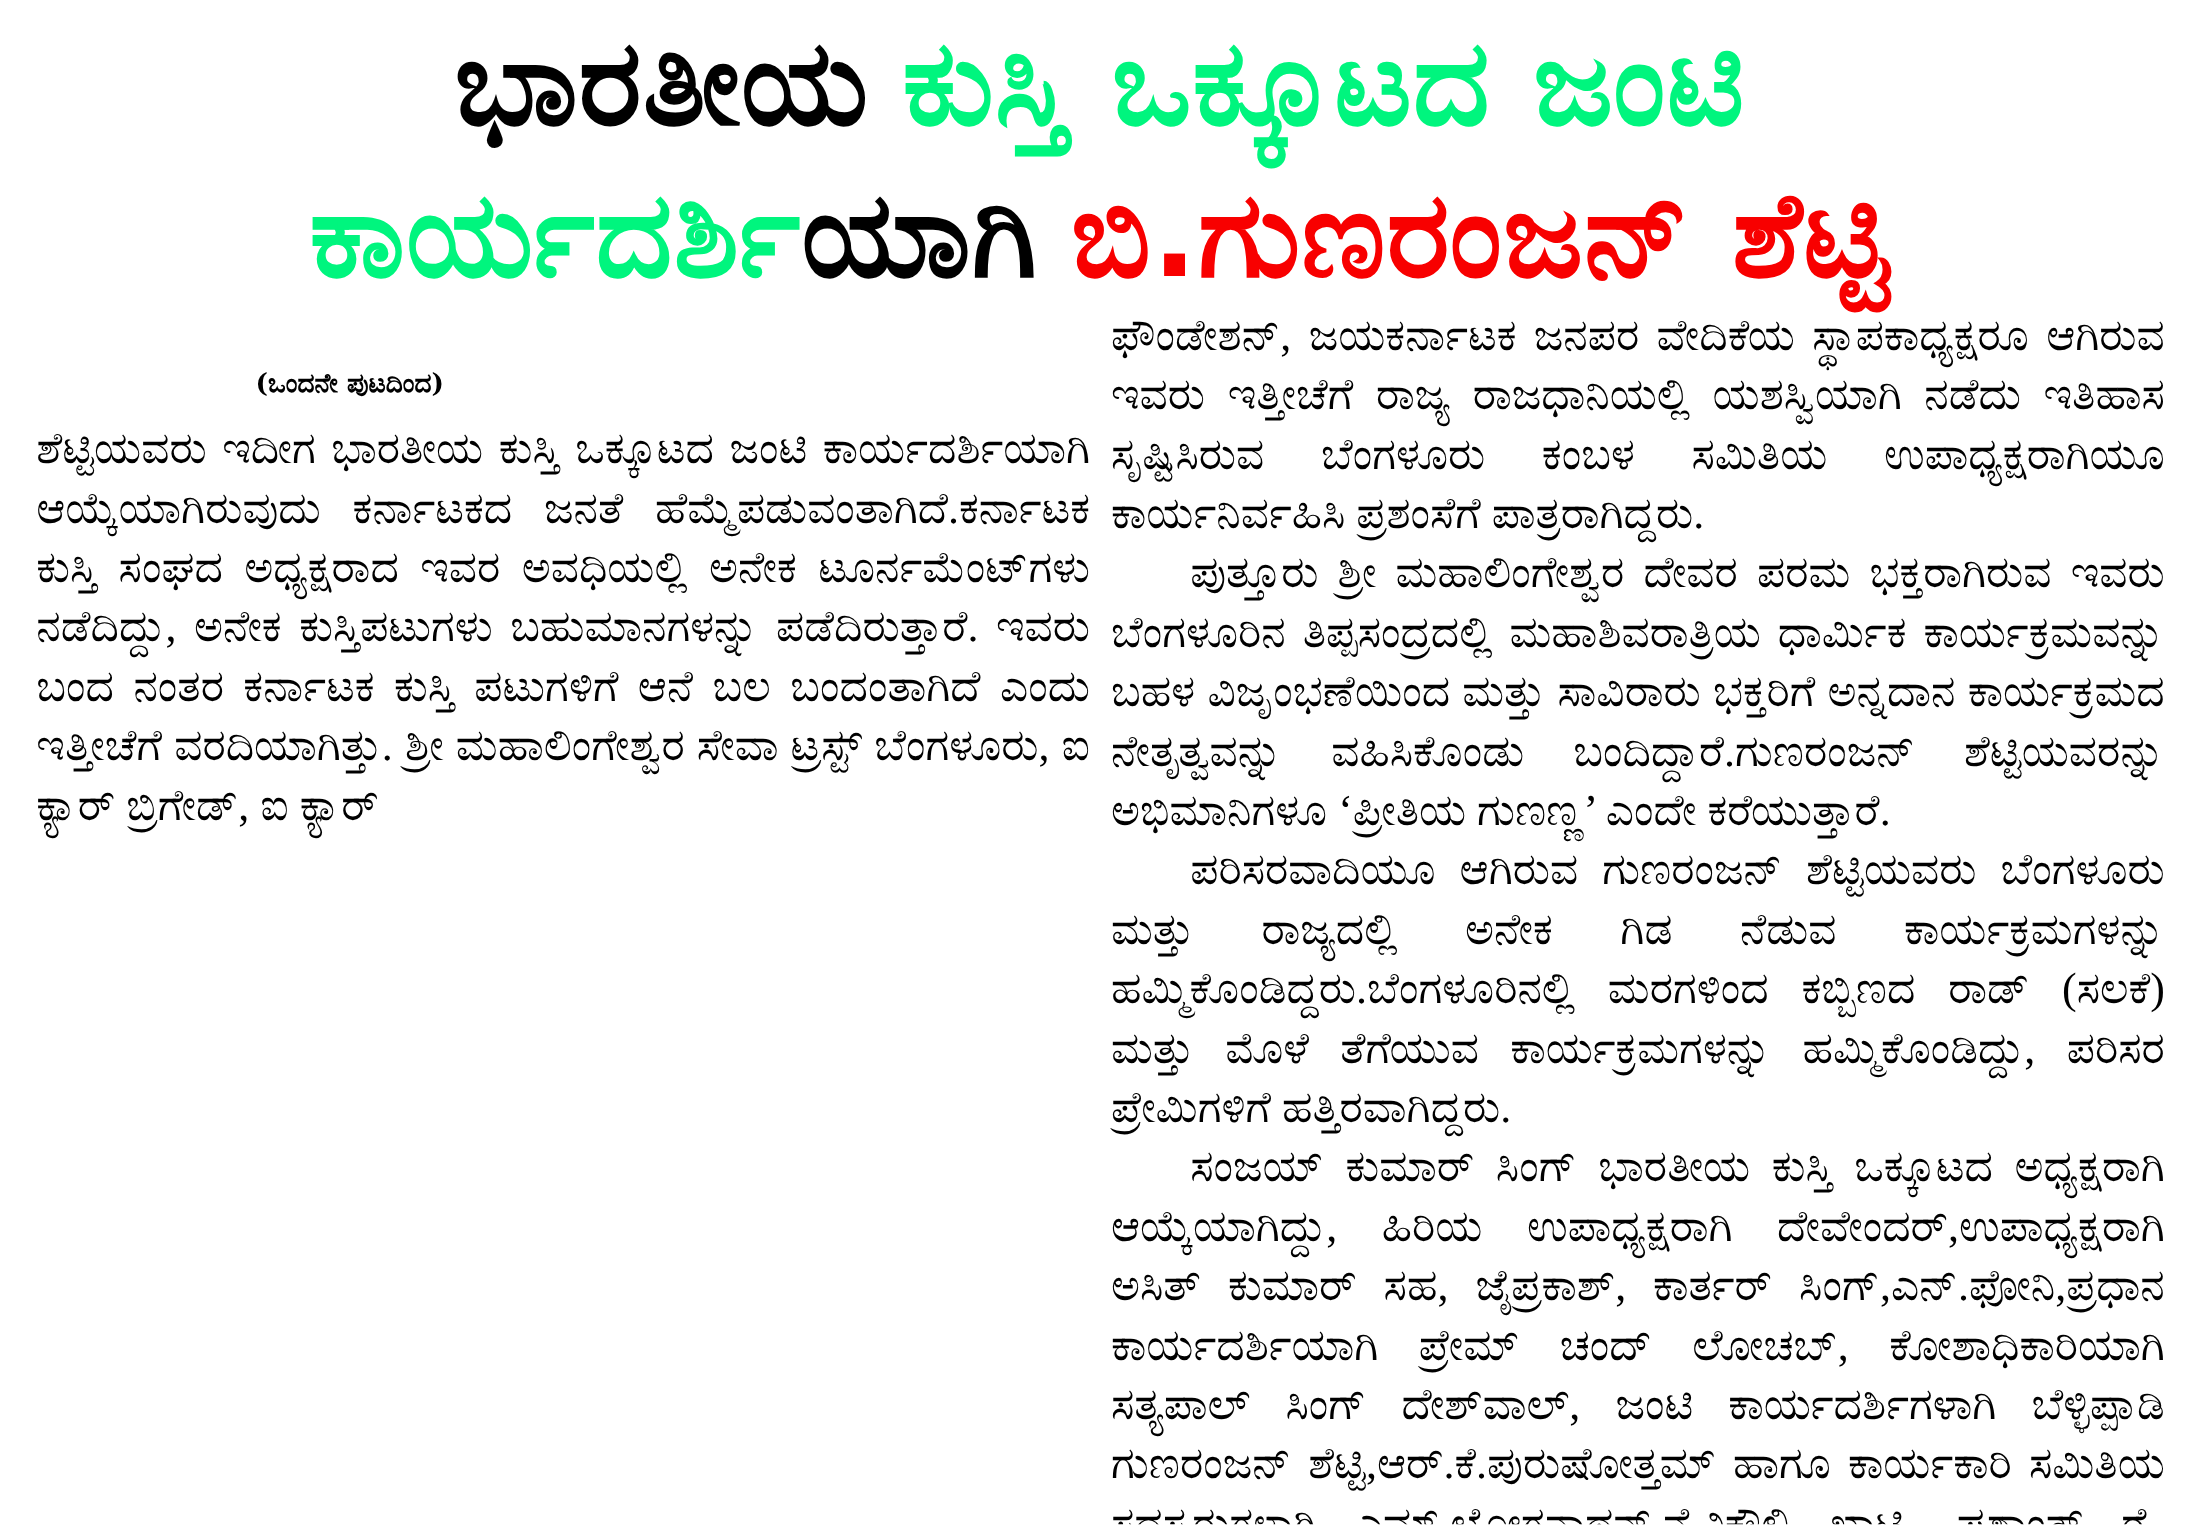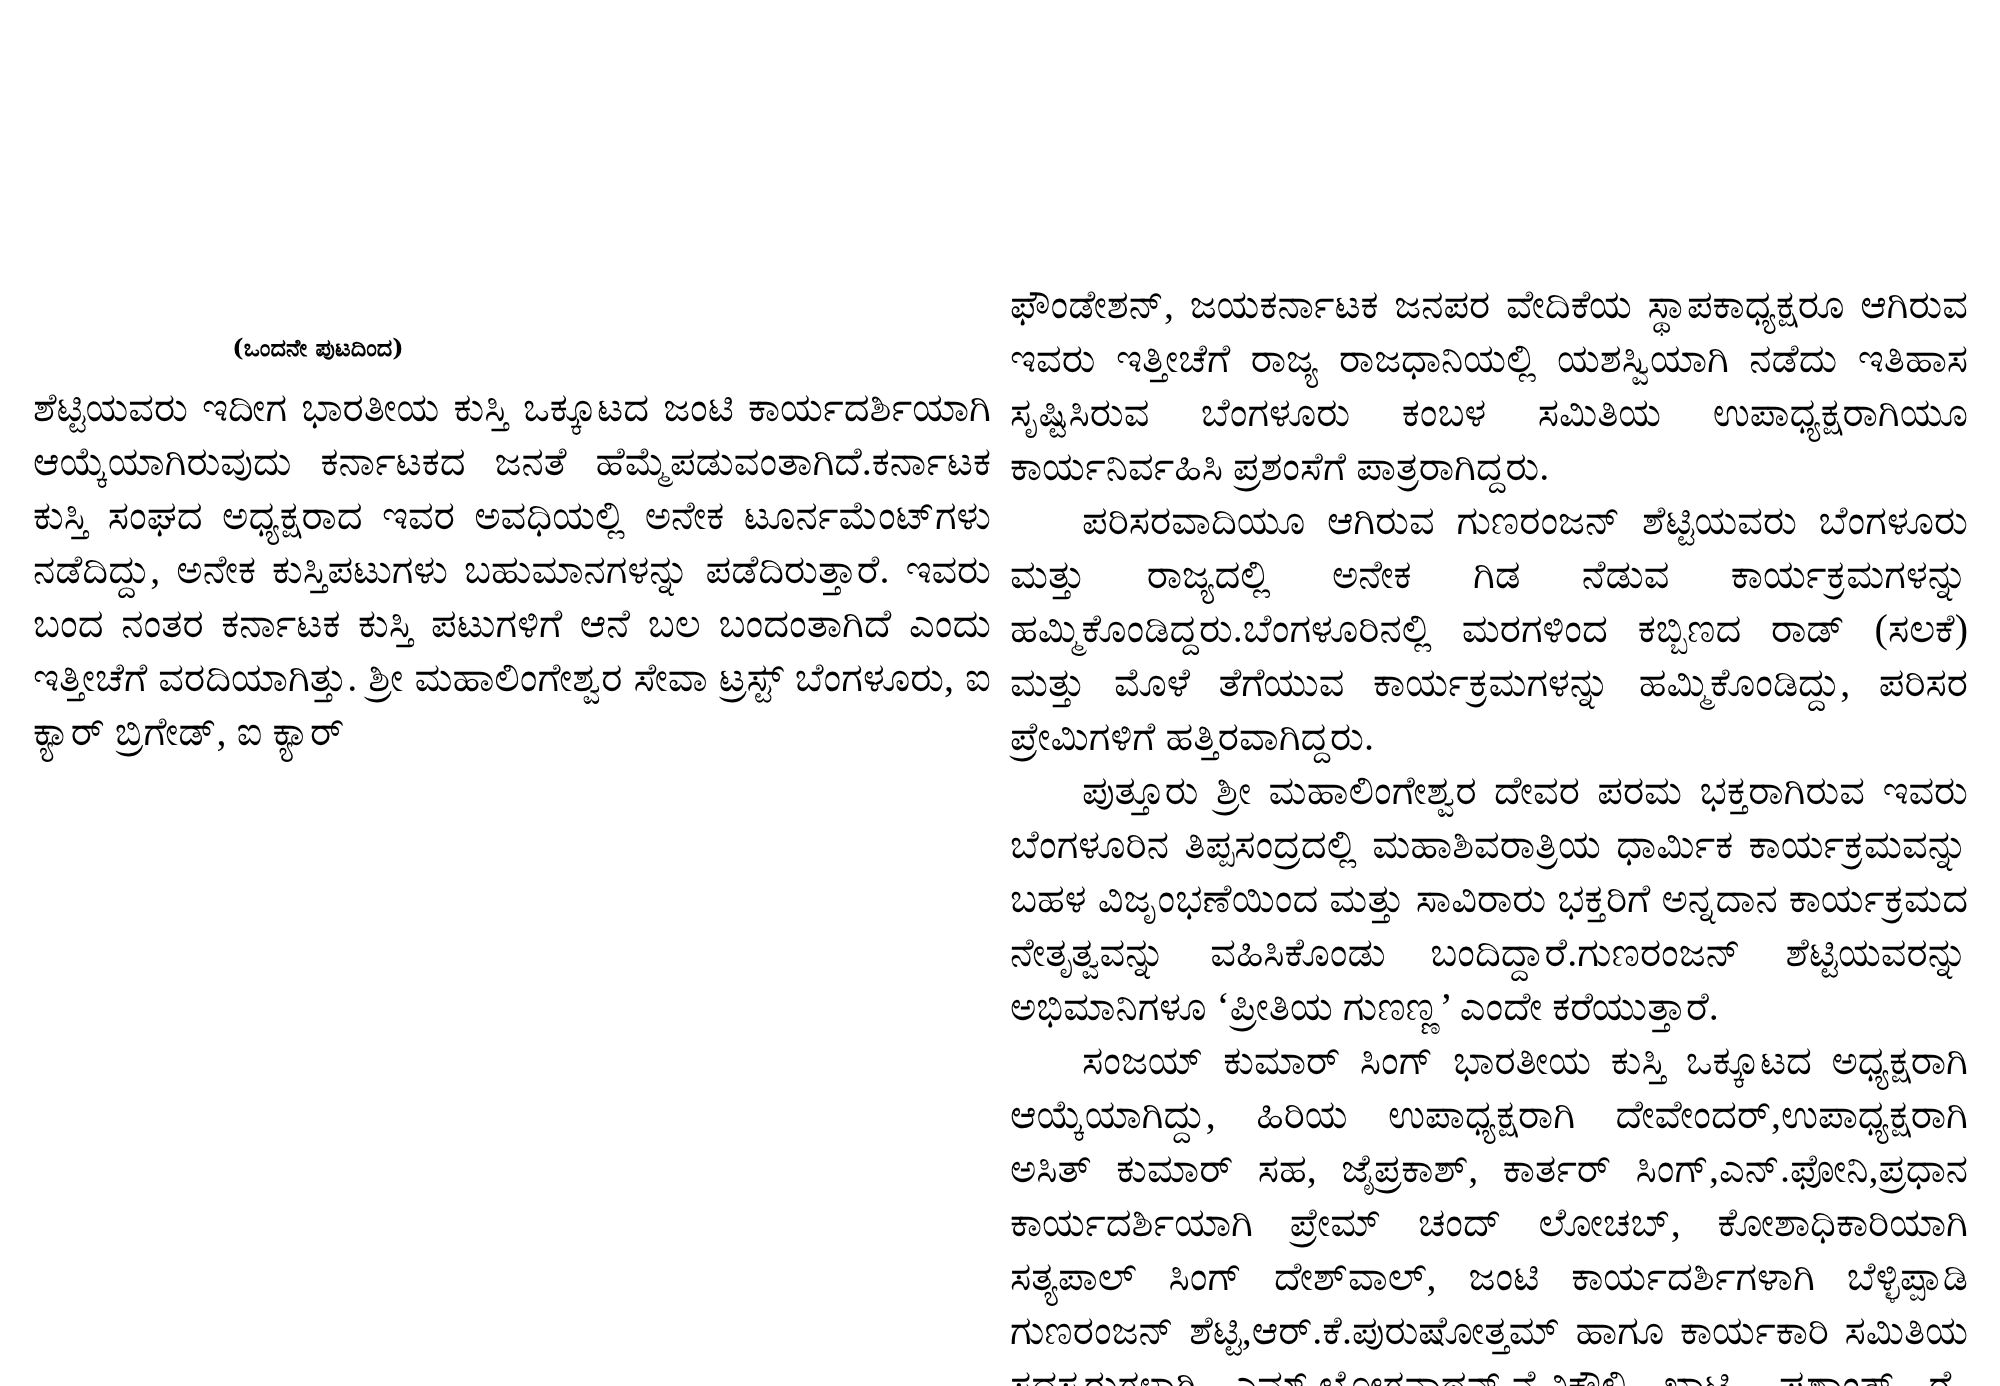--- a/index.html
+++ b/index.html
@@ -72,27 +72,35 @@
   }
   .body-text p.indented {
     text-indent: 72px;
   }
 </style>
 </head>
 <body>
 
 <div id="page">
 
+  <div id="headline">
+    <div>
+      <span class="hl-black sp-after">ಭಾರತೀಯ</span><span class="hl-green">ಕುಸ್ತಿ ಒಕ್ಕೂಟದ ಜಂಟಿ</span>
+    </div>
+    <div>
+      <span class="hl-green">ಕಾರ್ಯದರ್ಶಿ</span><span class="hl-black sp-after">ಯಾಗಿ</span><span class="hl-red">ಬಿ.ಗುಣರಂಜನ್ ಶೆಟ್ಟಿ</span>
+    </div>
+  </div>
 
   <div id="subtitle">(ಒಂದನೇ ಪುಟದಿಂದ)</div>
 
   <div id="left-column" class="body-text">
     <p>ಶೆಟ್ಟಿಯವರು ಇದೀಗ ಭಾರತೀಯ ಕುಸ್ತಿ ಒಕ್ಕೂಟದ ಜಂಟಿ ಕಾರ್ಯದರ್ಶಿಯಾಗಿ ಆಯ್ಕೆಯಾಗಿರುವುದು ಕರ್ನಾಟಕದ ಜನತೆ ಹೆಮ್ಮೆಪಡುವಂತಾಗಿದೆ.ಕರ್ನಾಟಕ ಕುಸ್ತಿ ಸಂಘದ ಅಧ್ಯಕ್ಷರಾದ ಇವರ ಅವಧಿಯಲ್ಲಿ ಅನೇಕ ಟೂರ್ನಮೆಂಟ್‌ಗಳು ನಡೆದಿದ್ದು, ಅನೇಕ ಕುಸ್ತಿಪಟುಗಳು ಬಹುಮಾನಗಳನ್ನು ಪಡೆದಿರುತ್ತಾರೆ. ಇವರು ಬಂದ ನಂತರ ಕರ್ನಾಟಕ ಕುಸ್ತಿ ಪಟುಗಳಿಗೆ ಆನೆ ಬಲ ಬಂದಂತಾಗಿದೆ ಎಂದು ಇತ್ತೀಚೆಗೆ ವರದಿಯಾಗಿತ್ತು. ಶ್ರೀ ಮಹಾಲಿಂಗೇಶ್ವರ ಸೇವಾ ಟ್ರಸ್ಟ್ ಬೆಂಗಳೂರು, ಐ ಕ್ಯಾರ್ ಬ್ರಿಗೇಡ್,  ಐ ಕ್ಯಾರ್</p>
   </div>
 
   <div id="right-column" class="body-text">
     <p>ಫೌಂಡೇಶನ್, ಜಯಕರ್ನಾಟಕ ಜನಪರ ವೇದಿಕೆಯ ಸ್ಥಾಪಕಾಧ್ಯಕ್ಷರೂ ಆಗಿರುವ ಇವರು ಇತ್ತೀಚೆಗೆ ರಾಜ್ಯ ರಾಜಧಾನಿಯಲ್ಲಿ ಯಶಸ್ವಿಯಾಗಿ ನಡೆದು ಇತಿಹಾಸ ಸೃಷ್ಟಿಸಿರುವ ಬೆಂಗಳೂರು ಕಂಬಳ ಸಮಿತಿಯ ಉಪಾಧ್ಯಕ್ಷರಾಗಿಯೂ ಕಾರ್ಯನಿರ್ವಹಿಸಿ ಪ್ರಶಂಸೆಗೆ ಪಾತ್ರರಾಗಿದ್ದರು.</p>
+    <p class="indented">ಪುತ್ತೂರು ಶ್ರೀ ಮಹಾಲಿಂಗೇಶ್ವರ ದೇವರ ಪರಮ ಭಕ್ತರಾಗಿರುವ ಇವರು ಬೆಂಗಳೂರಿನ ತಿಪ್ಪಸಂದ್ರದಲ್ಲಿ ಮಹಾಶಿವರಾತ್ರಿಯ ಧಾರ್ಮಿಕ ಕಾರ್ಯಕ್ರಮವನ್ನು ಬಹಳ ವಿಜೃಂಭಣೆಯಿಂದ ಮತ್ತು ಸಾವಿರಾರು ಭಕ್ತರಿಗೆ ಅನ್ನದಾನ ಕಾರ್ಯಕ್ರಮದ ನೇತೃತ್ವವನ್ನು ವಹಿಸಿಕೊಂಡು ಬಂದಿದ್ದಾರೆ.ಗುಣರಂಜನ್ ಶೆಟ್ಟಿಯವರನ್ನು ಅಭಿಮಾನಿಗಳೂ ‘ಪ್ರೀತಿಯ ಗುಣಣ್ಣ’ ಎಂದೇ ಕರೆಯುತ್ತಾರೆ.</p>
     <p class="indented">ಪರಿಸರವಾದಿಯೂ ಆಗಿರುವ ಗುಣರಂಜನ್ ಶೆಟ್ಟಿಯವರು ಬೆಂಗಳೂರು ಮತ್ತು ರಾಜ್ಯದಲ್ಲಿ ಅನೇಕ ಗಿಡ ನೆಡುವ ಕಾರ್ಯಕ್ರಮಗಳನ್ನು ಹಮ್ಮಿಕೊಂಡಿದ್ದರು.ಬೆಂಗಳೂರಿನಲ್ಲಿ ಮರಗಳಿಂದ ಕಬ್ಬಿಣದ ರಾಡ್ (ಸಲಕೆ) ಮತ್ತು ಮೊಳೆ ತೆಗೆಯುವ ಕಾರ್ಯಕ್ರಮಗಳನ್ನು ಹಮ್ಮಿಕೊಂಡಿದ್ದು, ಪರಿಸರ ಪ್ರೇಮಿಗಳಿಗೆ ಹತ್ತಿರವಾಗಿದ್ದರು.</p>
-    <p class="indented">ಪುತ್ತೂರು ಶ್ರೀ ಮಹಾಲಿಂಗೇಶ್ವರ ದೇವರ ಪರಮ ಭಕ್ತರಾಗಿರುವ ಇವರು ಬೆಂಗಳೂರಿನ ತಿಪ್ಪಸಂದ್ರದಲ್ಲಿ ಮಹಾಶಿವರಾತ್ರಿಯ ಧಾರ್ಮಿಕ ಕಾರ್ಯಕ್ರಮವನ್ನು ಬಹಳ ವಿಜೃಂಭಣೆಯಿಂದ ಮತ್ತು ಸಾವಿರಾರು ಭಕ್ತರಿಗೆ ಅನ್ನದಾನ ಕಾರ್ಯಕ್ರಮದ ನೇತೃತ್ವವನ್ನು ವಹಿಸಿಕೊಂಡು ಬಂದಿದ್ದಾರೆ.ಗುಣರಂಜನ್ ಶೆಟ್ಟಿಯವರನ್ನು ಅಭಿಮಾನಿಗಳೂ ‘ಪ್ರೀತಿಯ ಗುಣಣ್ಣ’ ಎಂದೇ ಕರೆಯುತ್ತಾರೆ.</p>
     <p class="indented">ಸಂಜಯ್ ಕುಮಾರ್ ಸಿಂಗ್ ಭಾರತೀಯ ಕುಸ್ತಿ ಒಕ್ಕೂಟದ ಅಧ್ಯಕ್ಷರಾಗಿ ಆಯ್ಕೆಯಾಗಿದ್ದು, ಹಿರಿಯ ಉಪಾಧ್ಯಕ್ಷರಾಗಿ ದೇವೇಂದರ್,ಉಪಾಧ್ಯಕ್ಷರಾಗಿ ಅಸಿತ್ ಕುಮಾರ್ ಸಹ, ಜೈಪ್ರಕಾಶ್, ಕಾರ್ತರ್ ಸಿಂಗ್,ಎನ್.ಫೋನಿ,ಪ್ರಧಾನ ಕಾರ್ಯದರ್ಶಿಯಾಗಿ ಪ್ರೇಮ್ ಚಂದ್ ಲೋಚಬ್, ಕೋಶಾಧಿಕಾರಿಯಾಗಿ ಸತ್ಯಪಾಲ್ ಸಿಂಗ್ ದೇಶ್‌ವಾಲ್, ಜಂಟಿ ಕಾರ್ಯದರ್ಶಿಗಳಾಗಿ ಬೆಳ್ಳಿಪ್ಪಾಡಿ ಗುಣರಂಜನ್ ಶೆಟ್ಟಿ,ಆರ್.ಕೆ.ಪುರುಷೋತ್ತಮ್ ಹಾಗೂ ಕಾರ್ಯಕಾರಿ ಸಮಿತಿಯ ಸದಸ್ಯರುಗಳಾಗಿ ಎಮ್.ಲೋಗನಾಥನ್,ನೈವಿಕೌಲಿ ಖಾಟ್ಸಿ, ಪ್ರಶಾಂತ್ ರೈ, ರಜನೀಶ್ ಕುಮಾರ್ ಮತ್ತು ಉಮ್ಮೆದ್ ಸಿಂಗ್ ಅವರು ಆಯ್ಕೆಯಾಗಿದ್ದಾರೆ.</p>
   </div>
 
 </div>
 
 </body></html>

